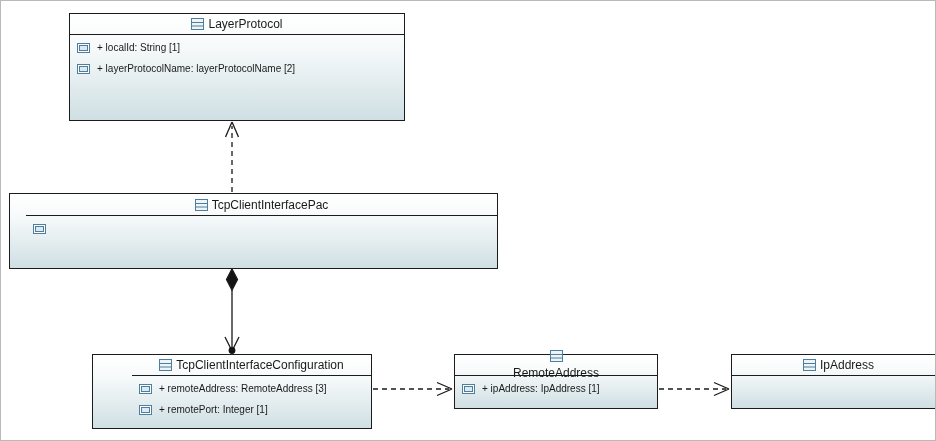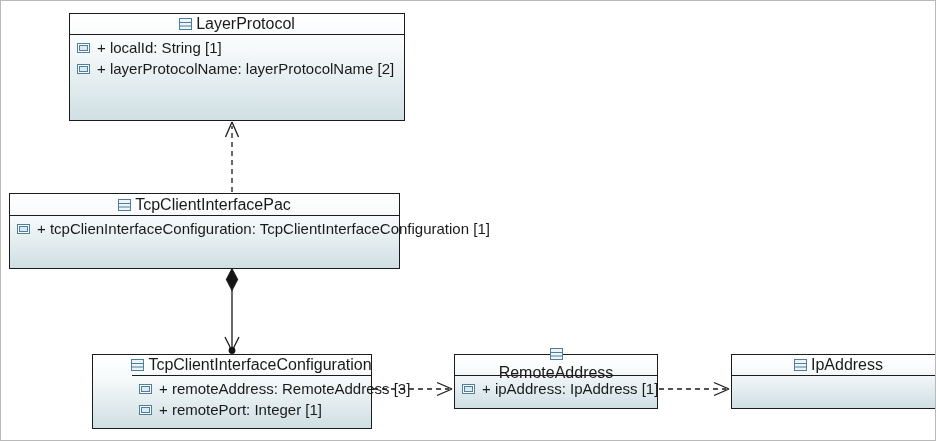--- a/index.html
+++ b/index.html
@@ -17,29 +17,29 @@
     position:absolute;
     box-sizing:border-box;
     border:1px solid #1c1c1c;
     background:linear-gradient(180deg,#ffffff 0%,#f7fafb 30%,#cfdfe3 100%);
   }
   .uml-header{
     box-sizing:border-box;
     border-bottom:1px solid #1c1c1c;
     display:flex;align-items:center;justify-content:center;
     gap:4px;
-    font-size:16px;
+    font-size:12px;
   }
   .cls-icon,.attr-icon{display:inline-flex;align-items:center;flex:0 0 auto;}
   .uml-body{box-sizing:border-box;padding-top:2px;}
   .attr-row{
     display:flex;align-items:center;gap:7px;
     height:21px;
     padding-left:7px;
-    font-size:15px;
+    font-size:10px;
     white-space:nowrap;
   }
   #wires{position:absolute;left:0;top:0;pointer-events:none;}
   #wires g{pointer-events:stroke;}
 </style>
 </head>
 <body>
 
 <div id="canvas">
 
@@ -94,40 +94,39 @@
           <svg width="13" height="10" viewBox="0 0 13 10">
               <rect x="0.5" y="0.5" width="12" height="9" fill="#ffffff" stroke="#4d7f9d"></rect>
               <rect x="2.5" y="2.5" width="8" height="5" fill="#dce9f0" stroke="#4d7f9d"></rect>
             </svg>
         </span>
         <span>+ layerProtocolName: layerProtocolName [2]</span>
       </div>
     </div>
   </div>
 
-  <div class="uml-class" style="left:8px;top:192px;width:391px;height:76px;">
+  <div class="uml-class" style="left:8px;top:192px;width:489px;height:76px;padding-left:16px;">
     <div class="uml-header" style="height:22px;">
       <span class="cls-icon">
         <svg width="13" height="12" viewBox="0 0 13 12">
             <rect x="0.5" y="0.5" width="12" height="11" fill="#eef4f7" stroke="#4d7f9d"></rect>
             <line x1="0.5" y1="4.5" x2="12.5" y2="4.5" stroke="#4d7f9d"></line>
             <line x1="0.5" y1="8" x2="12.5" y2="8" stroke="#4d7f9d"></line>
           </svg>
       </span>
       <span>TcpClientInterfacePac</span>
     </div>
     <div class="uml-body">
       <div class="attr-row">
         <span class="attr-icon">
           <svg width="13" height="10" viewBox="0 0 13 10">
               <rect x="0.5" y="0.5" width="12" height="9" fill="#ffffff" stroke="#4d7f9d"></rect>
               <rect x="2.5" y="2.5" width="8" height="5" fill="#dce9f0" stroke="#4d7f9d"></rect>
             </svg>
         </span>
-        <span>+ tcpClienInterfaceConfiguration: TcpClientInterfaceConfiguration [1]</span>
       </div>
     </div>
   </div>
 
   <div class="uml-class" style="left:91px;top:353px;width:280px;height:75px;padding-left:39px;">
     <div class="uml-header" style="height:21px;">
       <span class="cls-icon">
         <svg width="13" height="12" viewBox="0 0 13 12">
             <rect x="0.5" y="0.5" width="12" height="11" fill="#eef4f7" stroke="#4d7f9d"></rect>
             <line x1="0.5" y1="4.5" x2="12.5" y2="4.5" stroke="#4d7f9d"></line>

